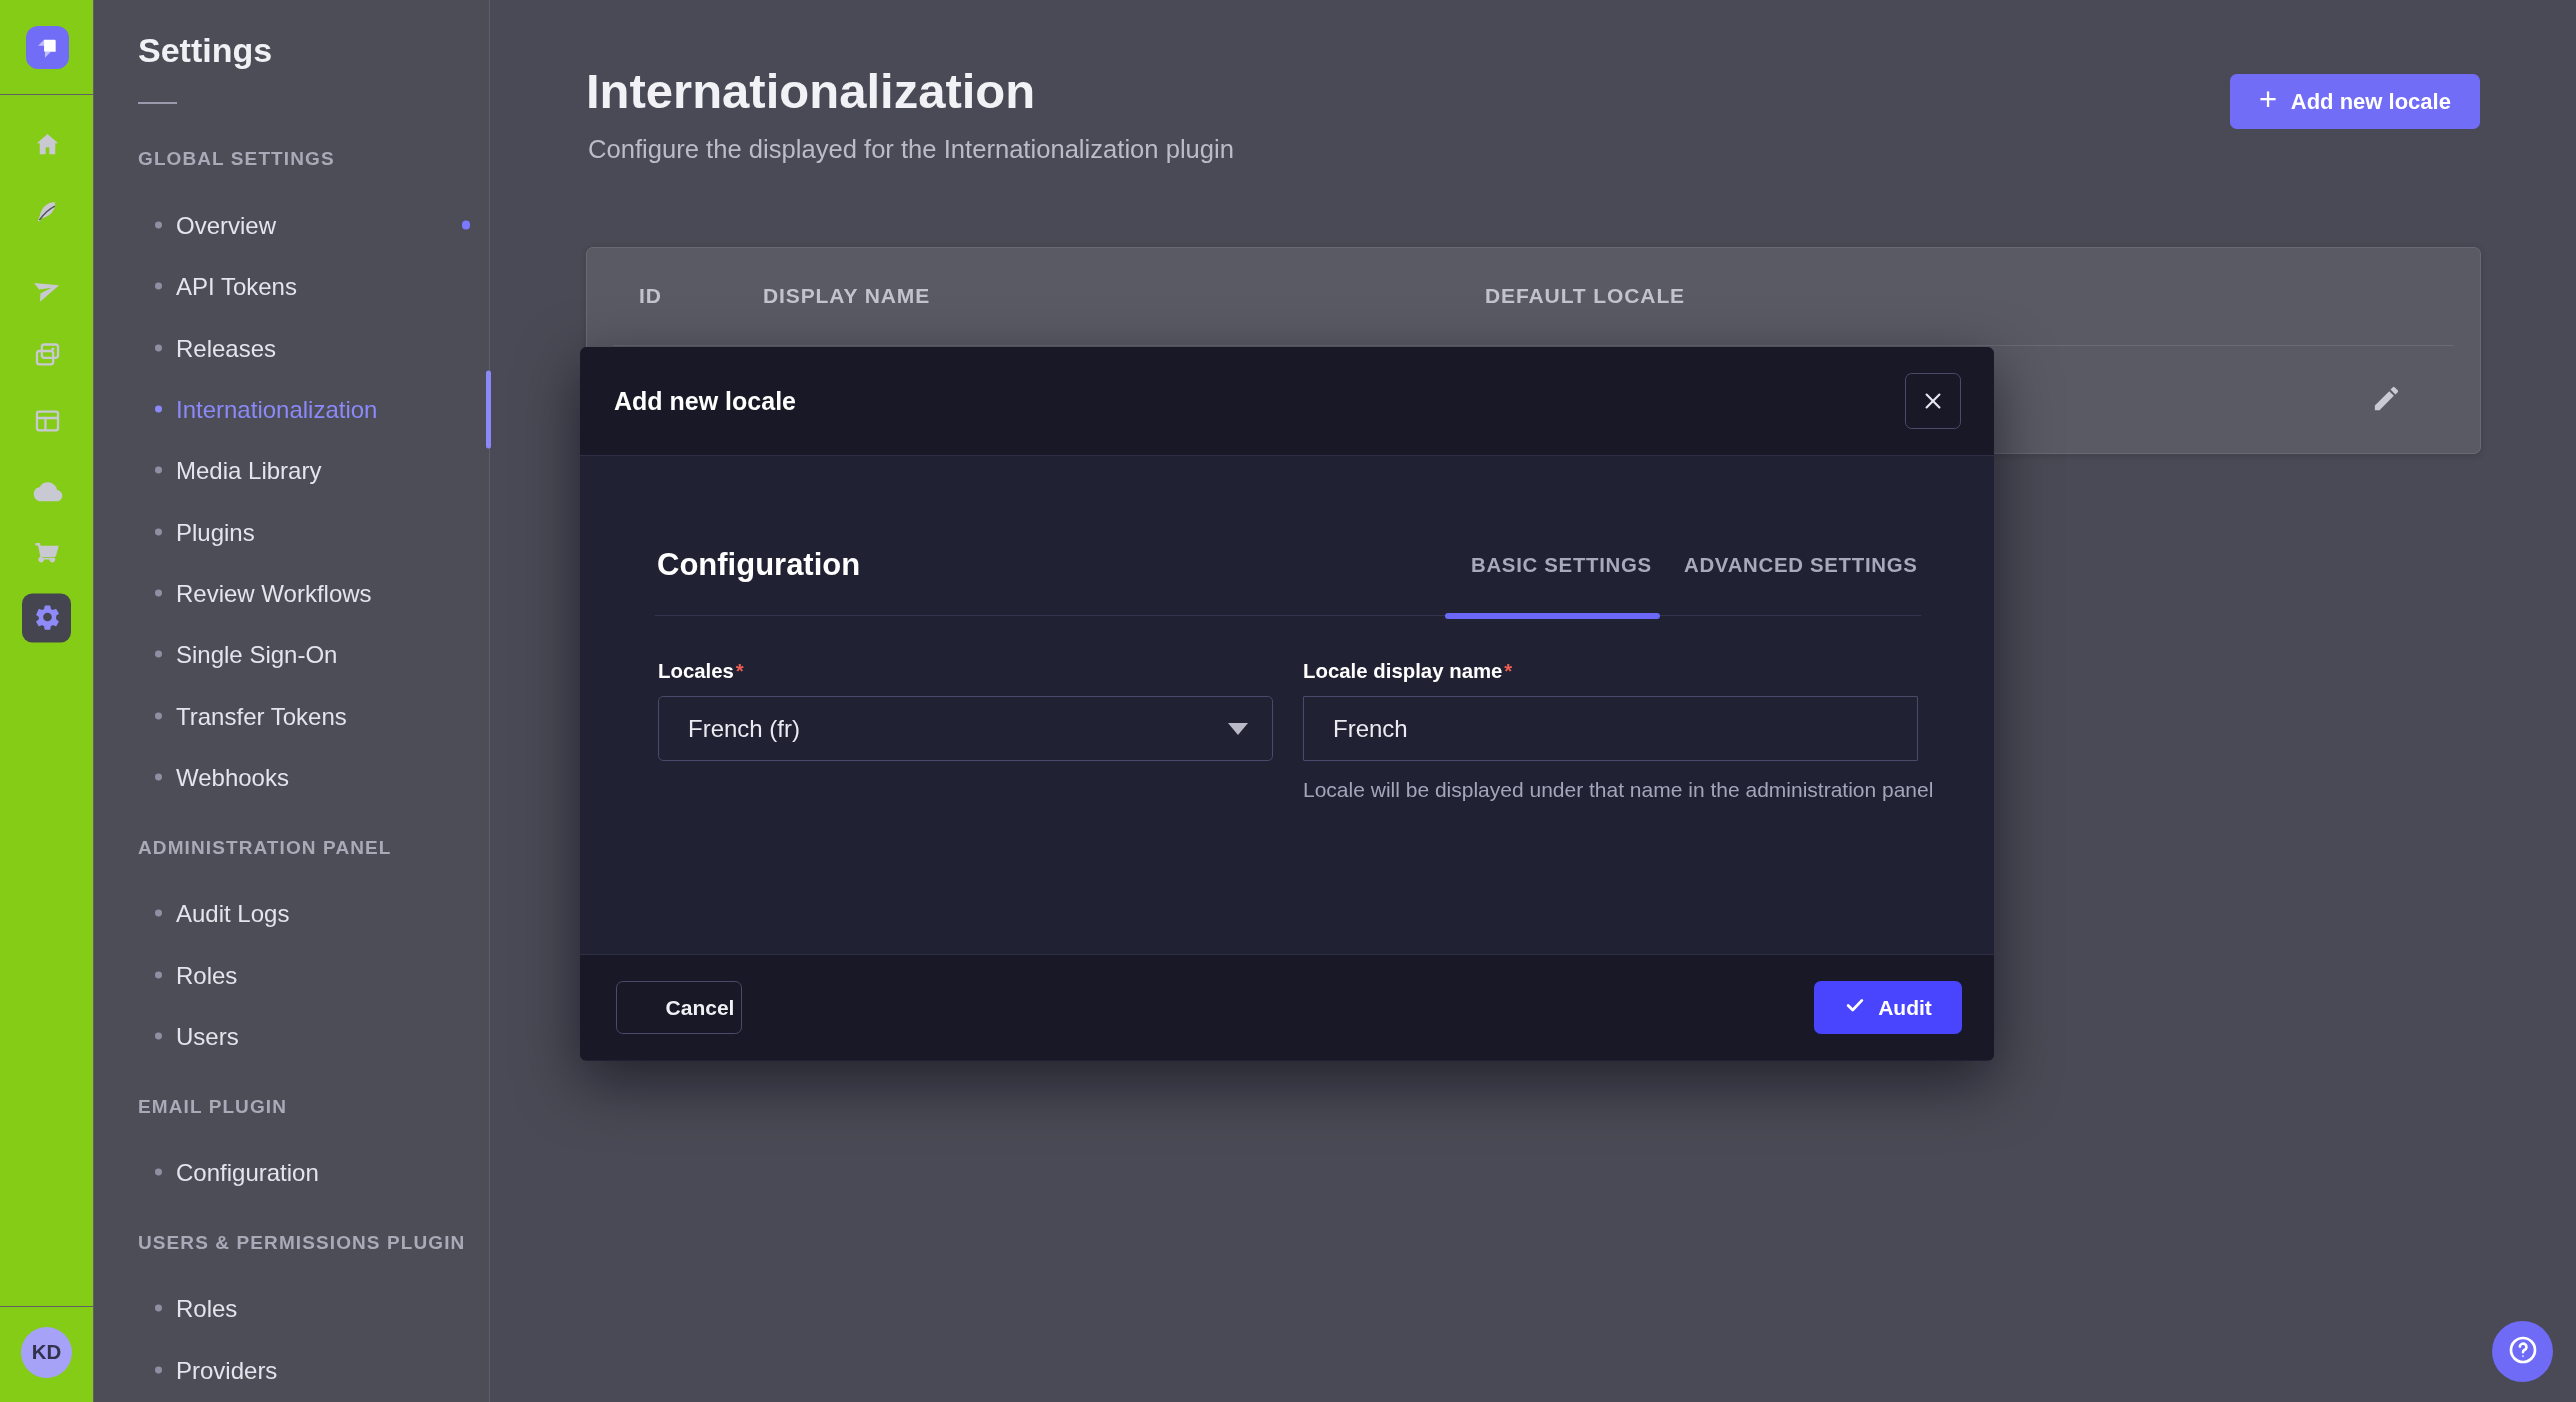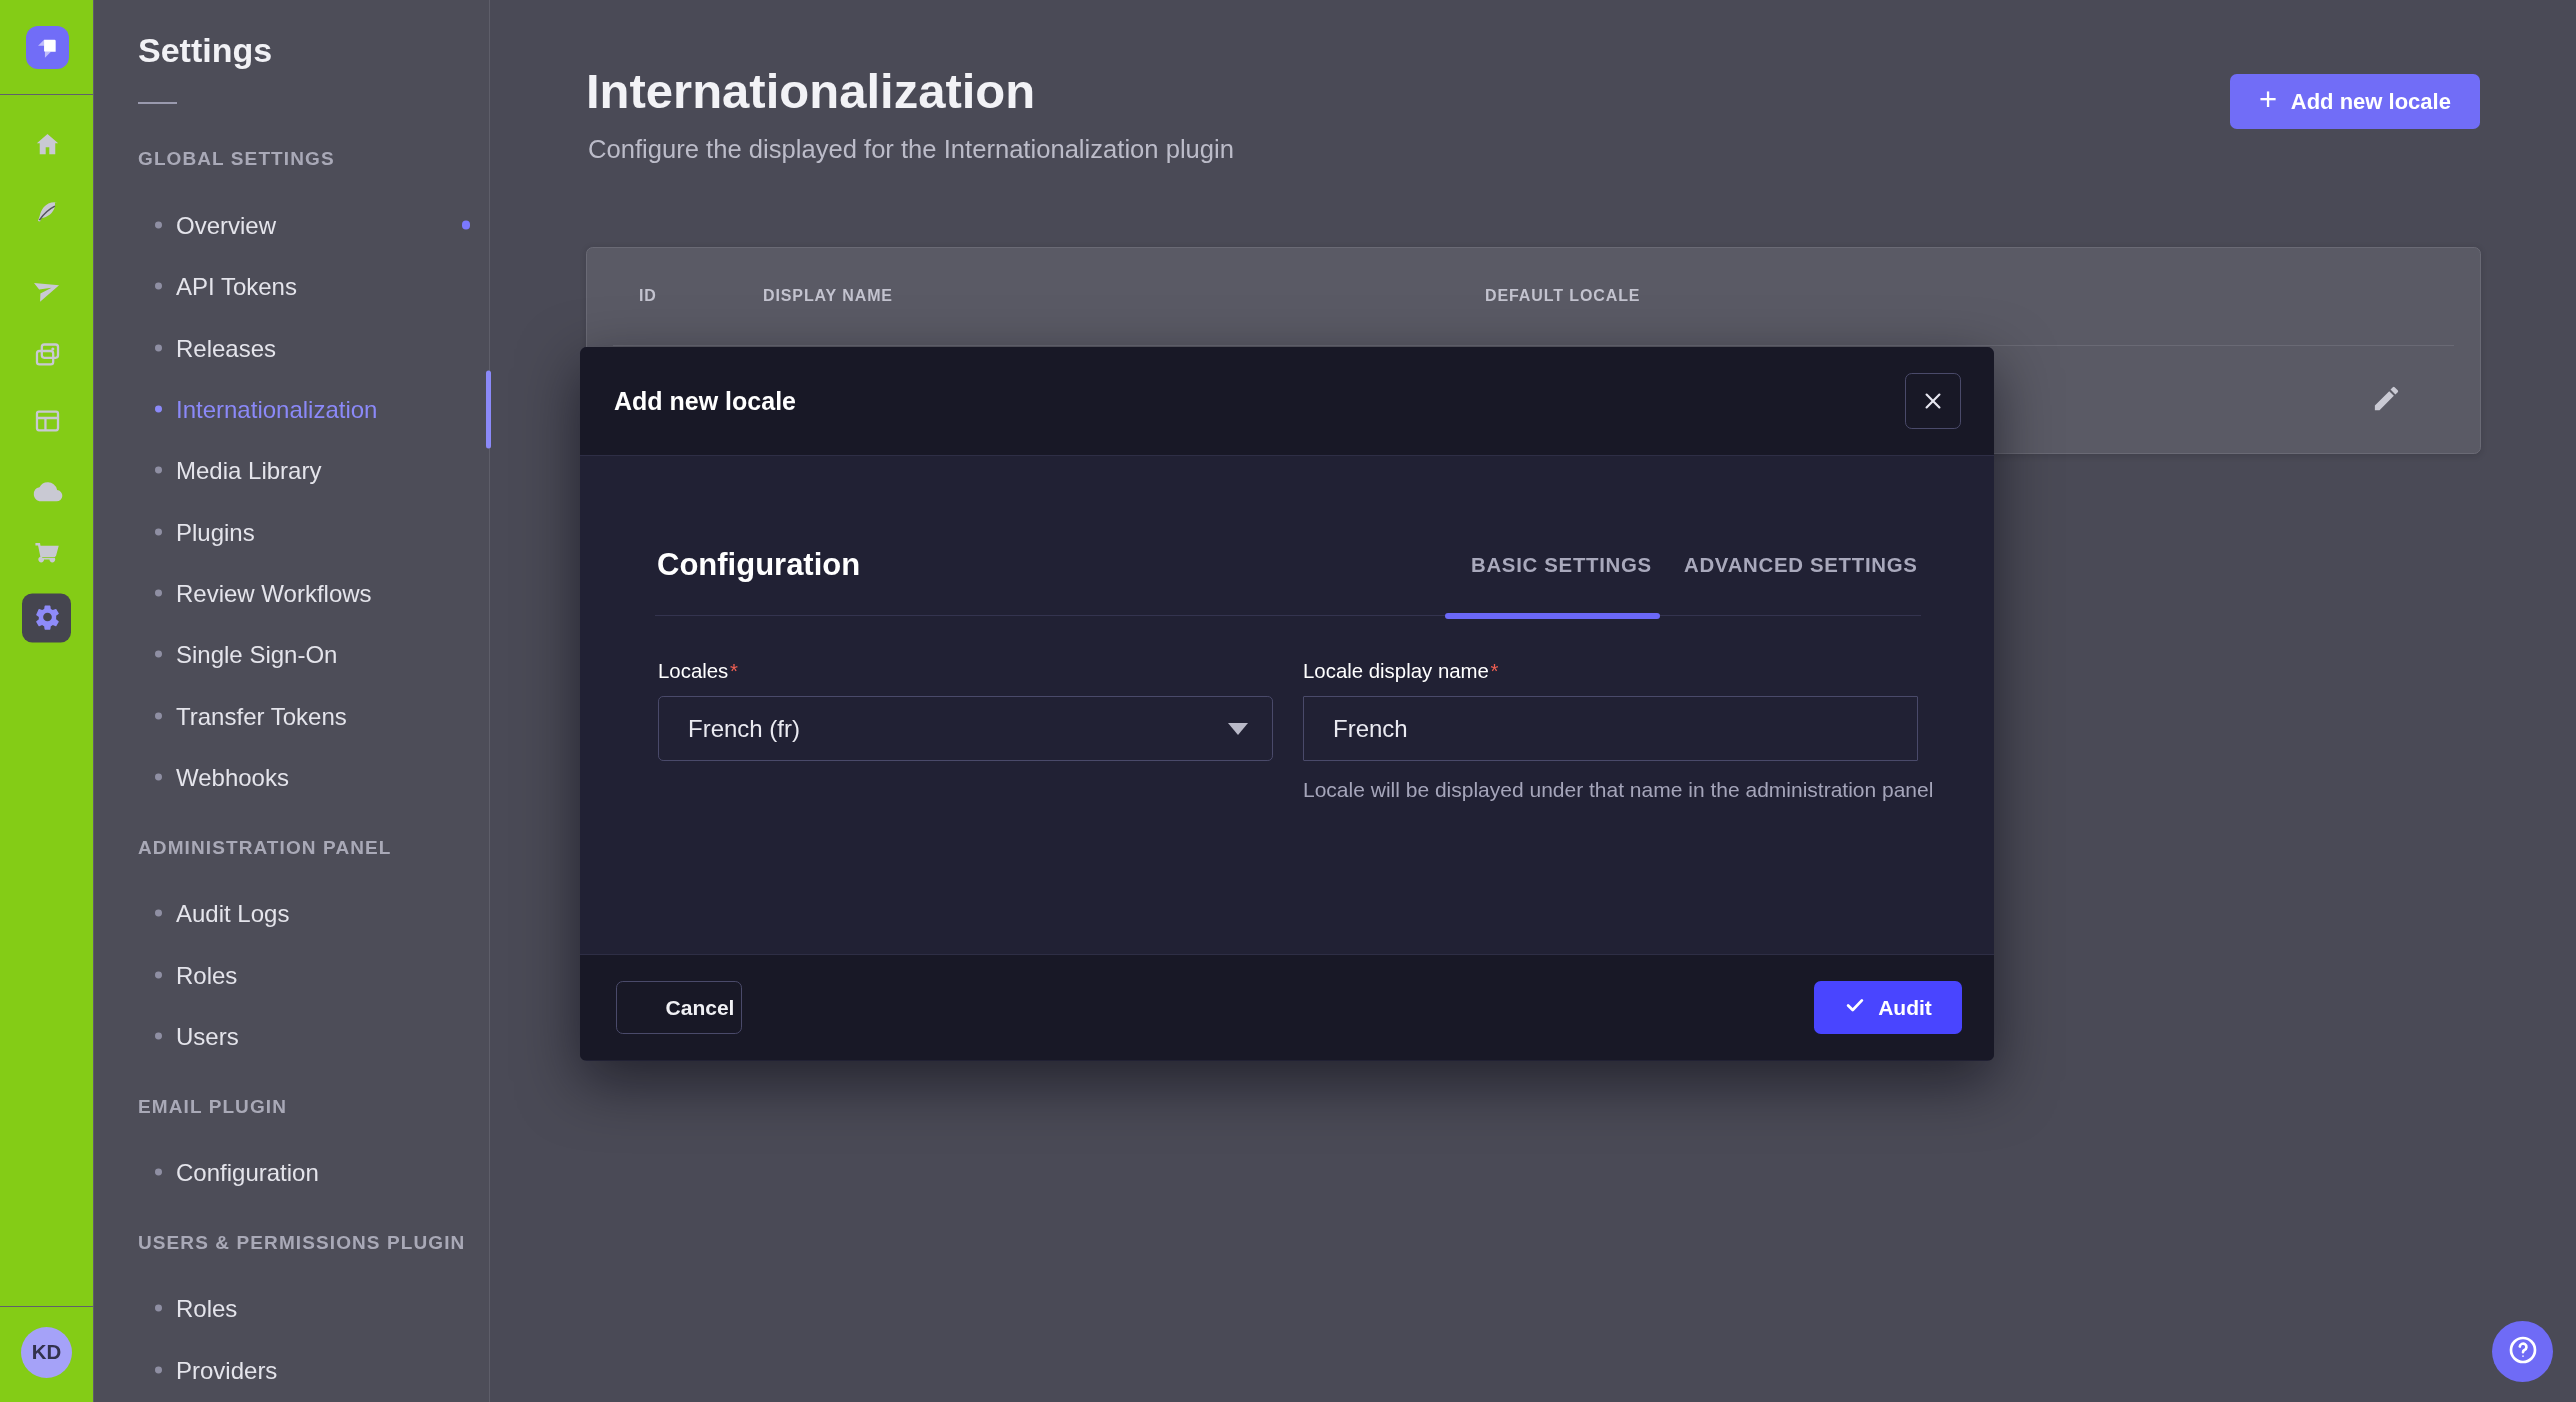--- a/index.html
+++ b/index.html
@@ -46,21 +46,21 @@
   .page-subtitle { position:absolute; left:588px; top:135px; font-size:25.6px; color:#BCBCC9; }
   .add-locale-btn { position:absolute; left:2230px; top:74px; width:250px; height:55px; border-radius:6.8px;
                     background:#716DF7; border:none; cursor:pointer; display:flex; align-items:center;
                     justify-content:center; gap:13.6px; color:#FFFFFF; font-size:22px; font-weight:700;
                     font-family:inherit; }
   .plus-glyph { font-size:31px; font-weight:400; line-height:1; margin-top:-3.4px; }
 
   .locale-card { position:absolute; left:586px; top:247px; width:1895px; height:207px;
                  background:#5A5A65; border:0.9px solid #6A6A75; border-radius:6.8px;
                  box-shadow:0 1.7px 6.8px rgba(20,20,30,0.18); }
-  .col-header { position:absolute; top:48px; transform:translateY(-50%); font-size:16px; font-weight:700;
+  .col-header { position:absolute; top:48px; transform:translateY(-50%); font-size:21px; font-weight:700;
                 letter-spacing:0.9px; color:#C3C3CF; }
   .row-divider { position:absolute; left:25.6px; right:25.6px; top:97px; height:0.9px; background:#6A6A75; }
   .edit-btn { position:absolute; left:1782px; top:135px; width:34px; height:34px; background:none; border:none;
               cursor:pointer; color:#CACAD4; }
 
   
   #modal { position:absolute; left:580px; top:347px; width:1414px; height:714px; border-radius:6.8px;
            overflow:hidden; background:#212134; box-shadow:0 20.4px 60px rgba(4,4,12,0.55); z-index:5; }
   .modal-header { position:absolute; left:0; top:0; width:100%; height:109px; background:#181826;
                   border-bottom:0.9px solid #2E2E45; }
@@ -72,21 +72,21 @@
   .modal-body { position:absolute; left:0; top:109px; width:100%; height:498px; background:#212134; }
   .config-title { position:absolute; left:77px; top:109px; transform:translateY(-50%);
                   font-size:31px; font-weight:700; color:#FFFFFF; }
   .tab { position:absolute; top:109px; transform:translateY(-50%); font-size:20.4px; font-weight:700;
          letter-spacing:0.7px; background:none; border:none; cursor:pointer; font-family:inherit; color:#A9A9BC; }
   .tab-basic { left:891px; }
   .tab-advanced { left:1104px; }
   .body-divider { position:absolute; left:75px; top:159px; width:1266px; height:0.9px; background:#34344F; }
   .tab-underline { position:absolute; left:865px; top:157px; width:215px; height:6px; border-radius:3.4px;
                    background:#6B68F8; }
-  .field-label { position:absolute; top:204px; font-size:20.4px; font-weight:400; color:#FFFFFF; }
+  .field-label { position:absolute; top:204px; font-size:20.4px; font-weight:700; color:#FFFFFF; }
   .req-star { color:#EE5E52; padding-left:1.7px; }
   .lbl-locales { left:78px; }
   .lbl-display { left:723px; }
   .select-box { position:absolute; left:78px; top:240px; width:615px; height:65px; background:#212134;
                 border:0.9px solid #4A4A6A; border-radius:5.1px; cursor:pointer;
                 display:flex; align-items:center; }
   .select-value { margin-left:29px; font-size:24px; color:#EAEAF1; }
   .select-caret { position:absolute; right:24px; width:0; height:0;
                   border-left:10.2px solid transparent; border-right:10.2px solid transparent;
                   border-top:12.8px solid #B9B9C8; }

